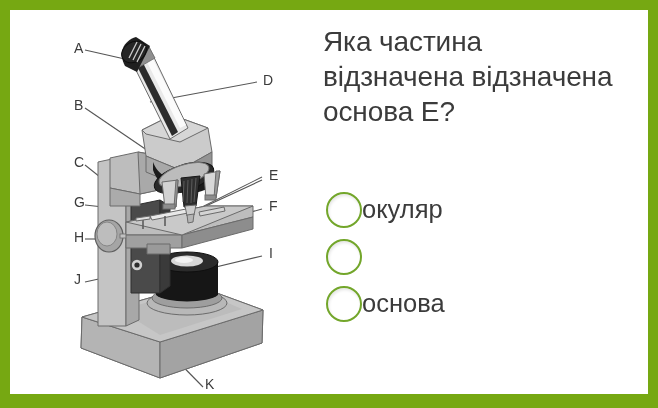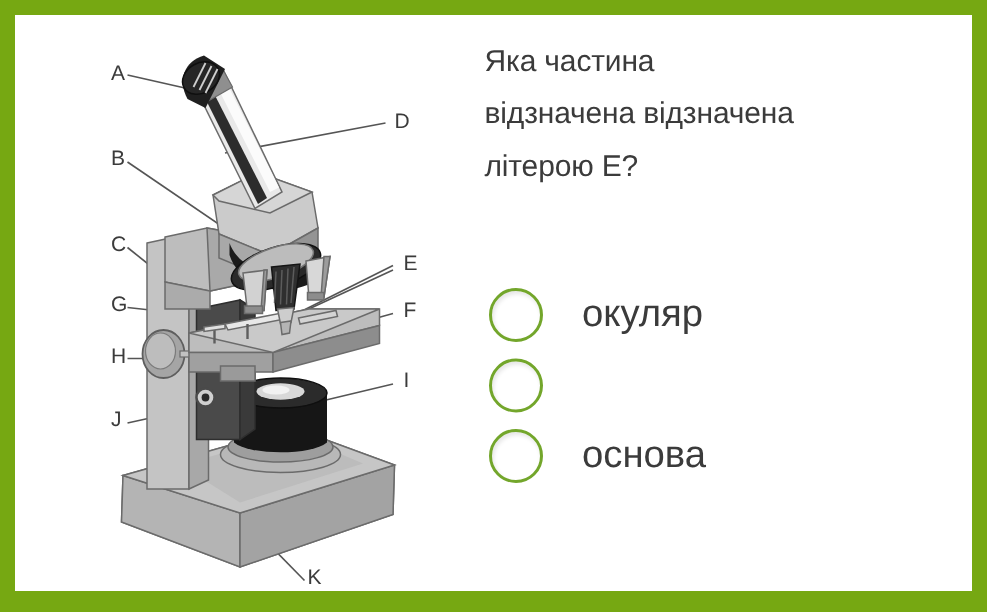--- a/index.html
+++ b/index.html
@@ -40,21 +40,21 @@
     left: 303px;
     top: 0;
     width: 335px;
     height: 384px;
   }
   #question {
     position: absolute;
     left: 10px;
     top: 14px;
     width: 325px;
-    font-size: 20px;
+    font-size: 28px;
     line-height: 35px;
     color: #3b3b3b;
     letter-spacing: -0.1px;
   }
   #options {
     position: absolute;
     left: 8px;
     top: 176px;
     width: 325px;
   }
@@ -67,21 +67,20 @@
     flex: 0 0 auto;
     width: 32px;
     height: 32px;
     border-radius: 50%;
     border: 2.4px solid #73a62b;
     background: #ffffff;
     box-shadow: inset 1px 2px 3px rgba(0,0,0,0.10);
     margin-left: 5px;
   }
   .option-label {
-    margin-left: 26px;
     font-size: 25.5px;
     color: #3b3b3b;
     line-height: 1;
   }
 </style>
 </head>
 <body>
 
 <div id="card">
   <div id="inner">
@@ -226,21 +225,21 @@
           <text x="195" y="379">K</text>
         </g>
       </svg>
     </div>
 
     <div id="quiz">
 
       <div id="question">
         <div>Яка частина</div>
         <div>відзначена відзначена</div>
-        <div>літерою E?</div>
+        <div>основа E?</div>
       </div>
 
       <div id="options">
 
         <div class="option">
           <span class="radio"></span>
           <span class="option-label">окуляр</span>
         </div>
 
         <div class="option">

